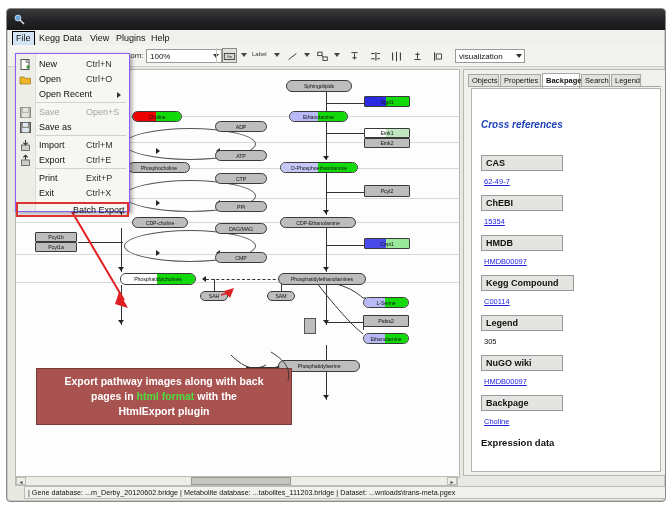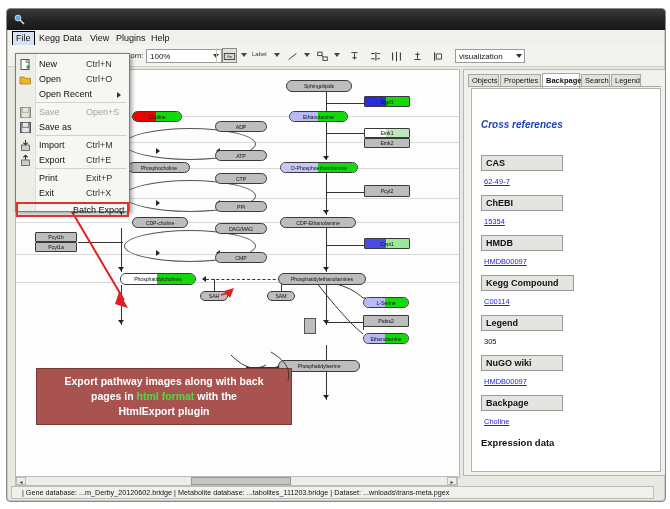--- a/index.html
+++ b/index.html
@@ -108,23 +108,23 @@
   .xr-val.plain{color:#111;text-decoration:none;}
   .exp-data{position:absolute;left:9px;top:455px;font-size:9.5px;font-weight:bold;color:#111;}
 
   
   .sb-h{position:absolute;background:#eeeee8;border:1px solid #bdbdb7;box-sizing:border-box;}
   .sb-thumb{position:absolute;background:#c6c6c0;border:1px solid #9a9a94;box-sizing:border-box;}
   .sb-btn{position:absolute;background:#eeeee8;border:1px solid #bdbdb7;box-sizing:border-box;
     font-size:6px;color:#444;text-align:center;line-height:8px;}
 
   
-  .statusbar{position:absolute;left:4px;top:477px;width:643px;height:13px;
+  .statusbar{position:absolute;left:17px;top:477px;width:643px;height:13px;
     background:#f0f0ec;border:1px solid #bdbdb7;box-sizing:border-box;
-    font-size:7.2px;color:#111;line-height:12px;padding-left:10px;white-space:nowrap;overflow:hidden;}
+    font-size:7.2px;color:#111;line-height:12px;padding-left:3px;white-space:nowrap;overflow:hidden;}
 </style>
 </head>
 <body>
 
 <div id="app">
   <div class="win-frame">
 
     <div class="title-bar">
       <svg class="title-icon" viewBox="0 0 11 11">
         <circle cx="4" cy="4" r="3" fill="#6fa8dc" stroke="#dfe9f5" stroke-width="0.7"></circle>

